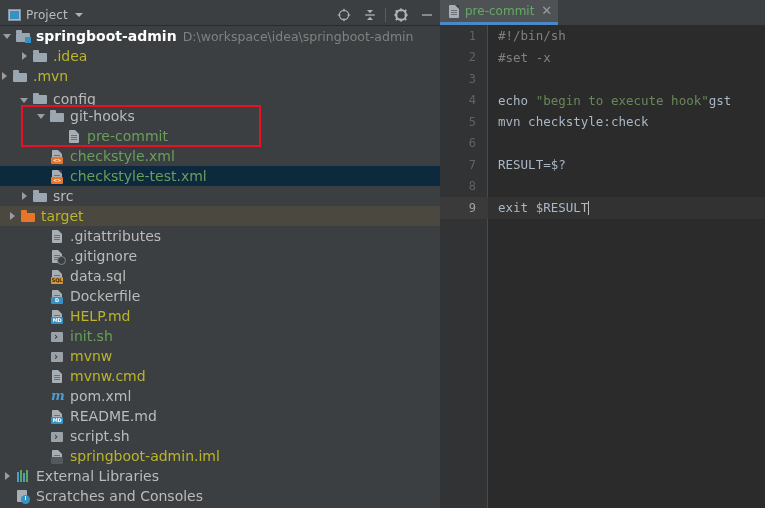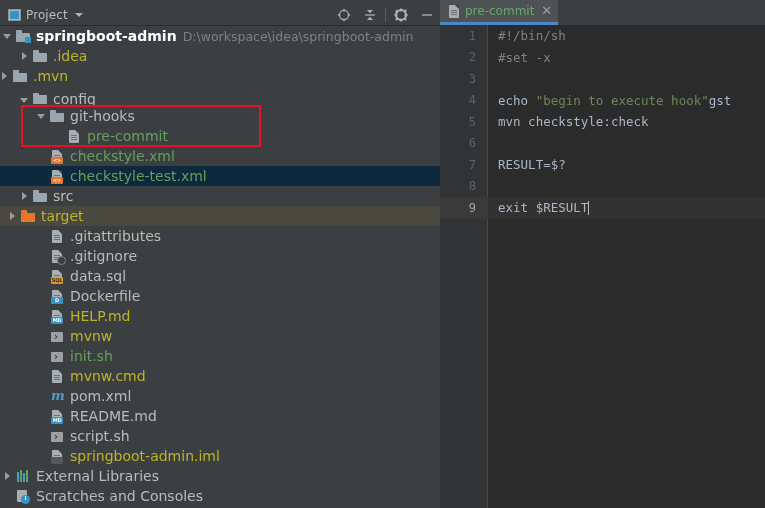--- a/index.html
+++ b/index.html
@@ -563,26 +563,26 @@
             <span class="arrow"></span>
             <span class="ic ic-file">
               <span class="file-lines"></span>
               <span class="type-badge tb-md">MD</span>
             </span>
             <span class="label" style="color:#BBB529">HELP.md</span>
           </div>
           <div class="tree-row" style="padding-left: 37px;">
             <span class="arrow"></span>
             <span class="ic ic-sh"></span>
+            <span class="label" style="color:#6A9E5B">init.sh</span>
+          </div>
+          <div class="tree-row" style="padding-left: 37px;">
+            <span class="arrow"></span>
+            <span class="ic ic-sh"></span>
             <span class="label" style="color:#BBB529">mvnw</span>
-          </div>
-          <div class="tree-row" style="padding-left: 37px;">
-            <span class="arrow"></span>
-            <span class="ic ic-sh"></span>
-            <span class="label" style="color:#6A9E5B">init.sh</span>
           </div>
           <div class="tree-row" style="padding-left: 37px;">
             <span class="arrow"></span>
             <span class="ic ic-file">
               <span class="file-lines"></span>
             </span>
             <span class="label" style="color:#BBB529">mvnw.cmd</span>
           </div>
           <div class="tree-row" style="padding-left: 37px;">
             <span class="arrow"></span>

